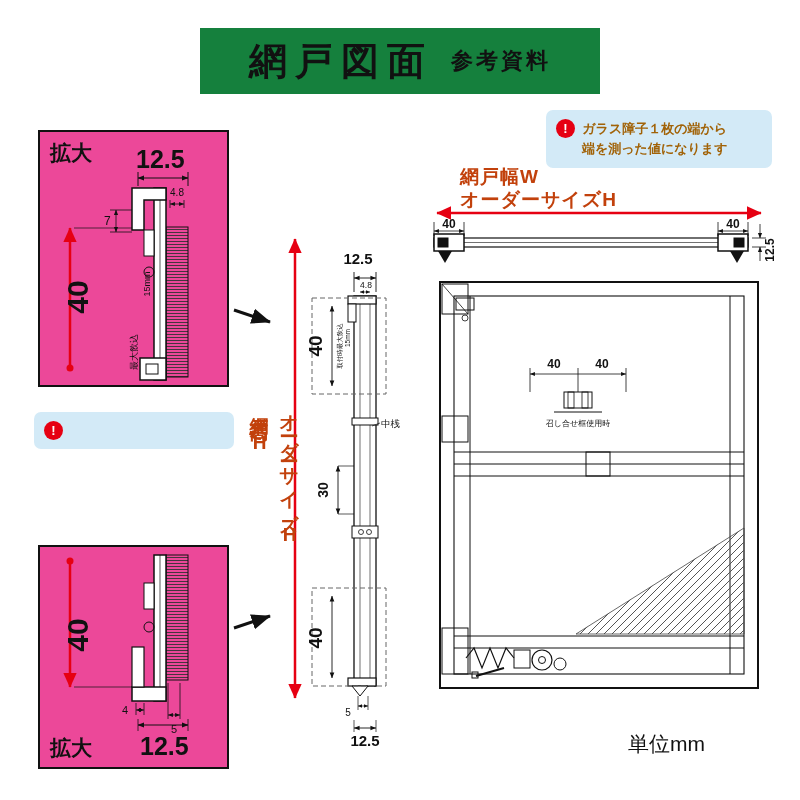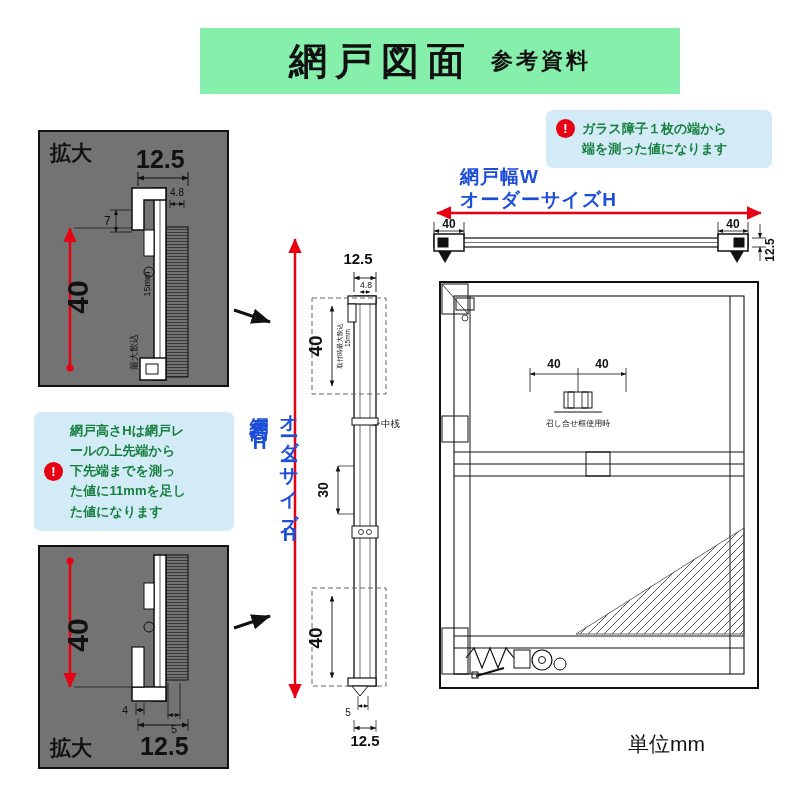--- a/index.html
+++ b/index.html
@@ -1,33 +1,33 @@
 <!DOCTYPE html>
 <html><head>
 <meta charset="utf-8">
 <style>
   html,body{margin:0;padding:0;background:#fff;}
   .canvas{position:relative;width:800px;height:800px;background:#fff;overflow:hidden;
           font-family:"Liberation Sans",sans-serif;color:#111;}
   .abs{position:absolute;}
   
-  .header{left:200px;top:28px;width:480px;height:66px;background:#86efac;
+  .header{left:200px;top:28px;width:400px;height:66px;background:#15803d;
           display:flex;align-items:center;justify-content:center;gap:18px;}
   .header .title{font-size:38px;font-weight:bold;letter-spacing:8px;}
   .header .subtitle{font-size:22px;font-weight:bold;letter-spacing:3px;}
   
-  .detail-box{border:2.5px solid #111;background:#737373;}
+  .detail-box{border:2.5px solid #111;background:#ec4899;}
   .detail-box svg{position:absolute;left:0;top:0;}
   
   .note{background:#d3eaf7;border-radius:7px;display:flex;gap:7px;padding:9px 10px;box-sizing:border-box;}
-  .note .txt{font-size:13px;font-weight:bold;line-height:1.55;white-space:pre-line;color:#15803d;}
+  .note .txt{font-size:13px;font-weight:bold;line-height:1.55;white-space:pre-line;color:#a16207;text-align:center;}
   .bang{flex:0 0 auto;width:19px;height:19px;border-radius:50%;background:#e60012;color:#fff;
         font-size:13px;font-weight:bold;display:flex;align-items:center;justify-content:center;}
   
-  .red{color:#1d4ed8;}
+  .red{color:#c2410c;}
   .w-labels{font-size:19px;font-weight:bold;line-height:1.2;letter-spacing:1px;}
   .v-wrap{display:flex;flex-direction:row;gap:4px;}
   .v-text{writing-mode:vertical-rl;text-orientation:upright;font-size:19px;font-weight:bold;letter-spacing:2px;}
   .unit{font-size:21px;font-weight:normal;}
   svg text{font-family:"Liberation Sans",sans-serif;fill:#111;}
 </style>
 </head>
 <body>
 
 <div class="canvas">
@@ -190,25 +190,20 @@
     <line x1="9" y1="5" x2="9" y2="464" stroke="#e60012" stroke-width="2.5" marker-start="url(#arrR)" marker-end="url(#arrR)"></line>
   </svg>
 
   <div class="abs v-wrap red" style="left:246px;top:402px;">
     <div class="v-text">網戸高さH</div>
     <div class="v-text">オーダーサイズH</div>
   </div>
 
   <div class="abs note" style="left:34px;top:412px;width:200px;">
     <span class="bang" style="align-self:center;">!</span>
-    <span class="txt">網戸高さHは網戸レ
-ールの上先端から
-下先端までを測っ
-た値に11mmを足し
-た値になります</span>
   </div>
 
   <svg class="abs" style="left:230px;top:302px;" width="48" height="30" viewBox="0 0 48 30">
     <line x1="4" y1="8" x2="40" y2="20" stroke="#111" stroke-width="3" marker-end="url(#arrB)"></line>
   </svg>
   <svg class="abs" style="left:230px;top:606px;" width="48" height="30" viewBox="0 0 48 30">
     <line x1="4" y1="22" x2="40" y2="10" stroke="#111" stroke-width="3" marker-end="url(#arrB)"></line>
   </svg>
 
   <div class="abs detail-box" style="left:38px;top:545px;width:187px;height:220px;">

